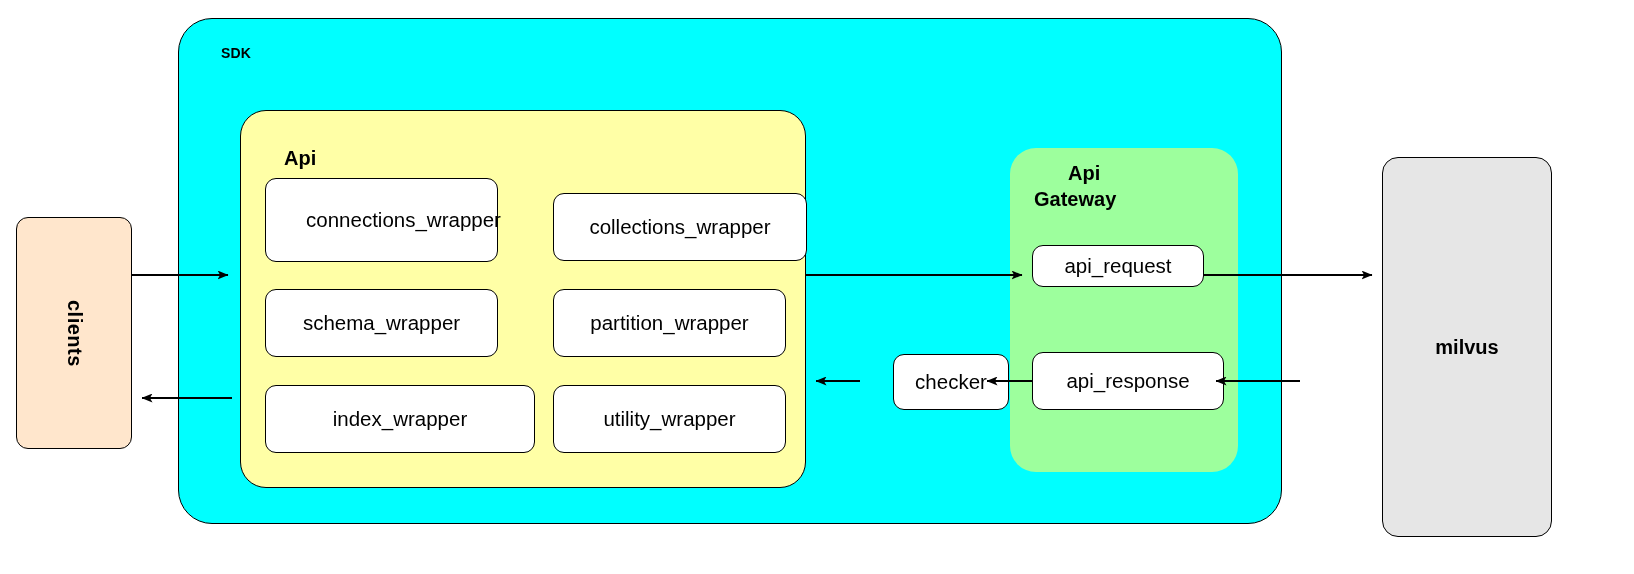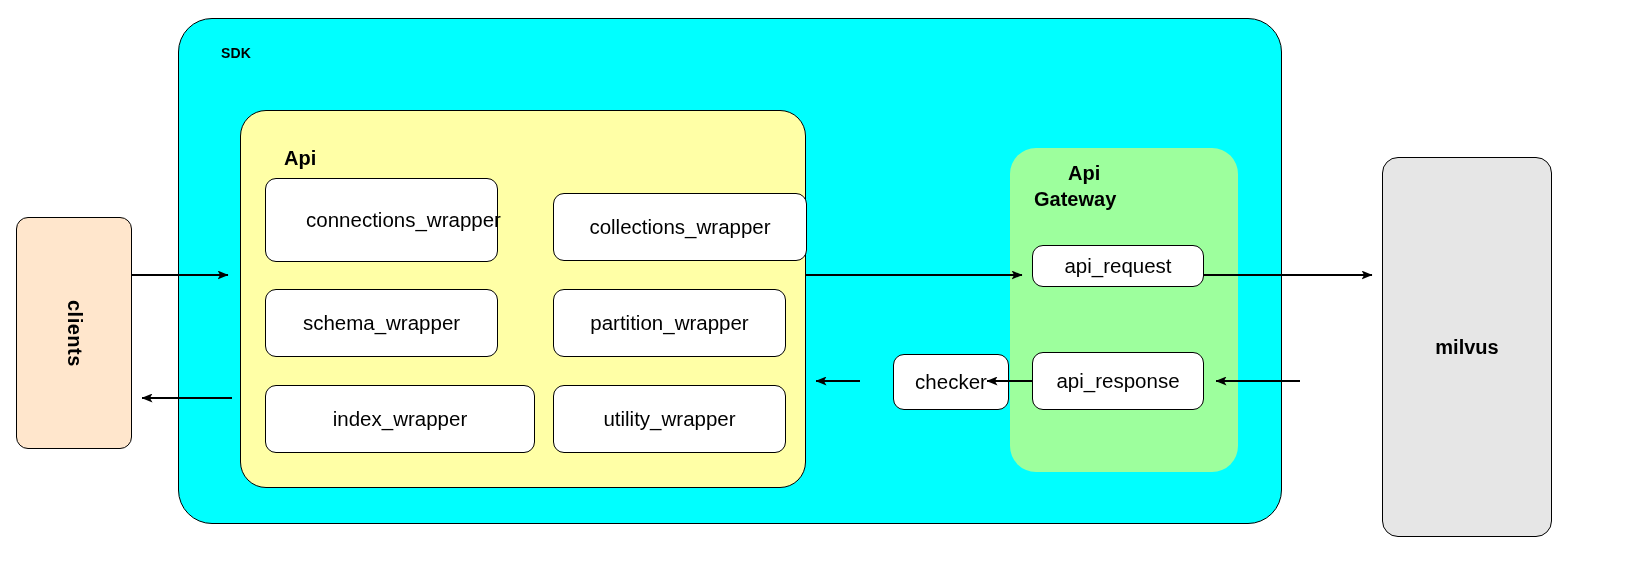--- a/index.html
+++ b/index.html
@@ -104,21 +104,21 @@
   }
 
   .w-conn  { left: 265px; top: 178px; width: 233px; height: 84px; padding-left: 44px; }
   .w-coll  { left: 553px; top: 193px; width: 254px; height: 68px; }
   .w-schema{ left: 265px; top: 289px; width: 233px; height: 68px; }
   .w-part  { left: 553px; top: 289px; width: 233px; height: 68px; }
   .w-index { left: 265px; top: 385px; width: 270px; height: 68px; }
   .w-util  { left: 553px; top: 385px; width: 233px; height: 68px; }
 
   .g-req   { left: 1032px; top: 245px; width: 172px; height: 42px; }
-  .g-resp  { left: 1032px; top: 352px; width: 172px; height: 58px; }
+  .g-resp  { left: 1032px; top: 352px; width: 192px; height: 58px; }
 
   .checker-box { left: 860px; top: 354px; width: 116px; height: 56px; margin-left: 33px; }
 
   
   .clients-box {
     left: 16px;
     top: 217px;
     width: 116px;
     height: 232px;
     background: #FFE6CC;

